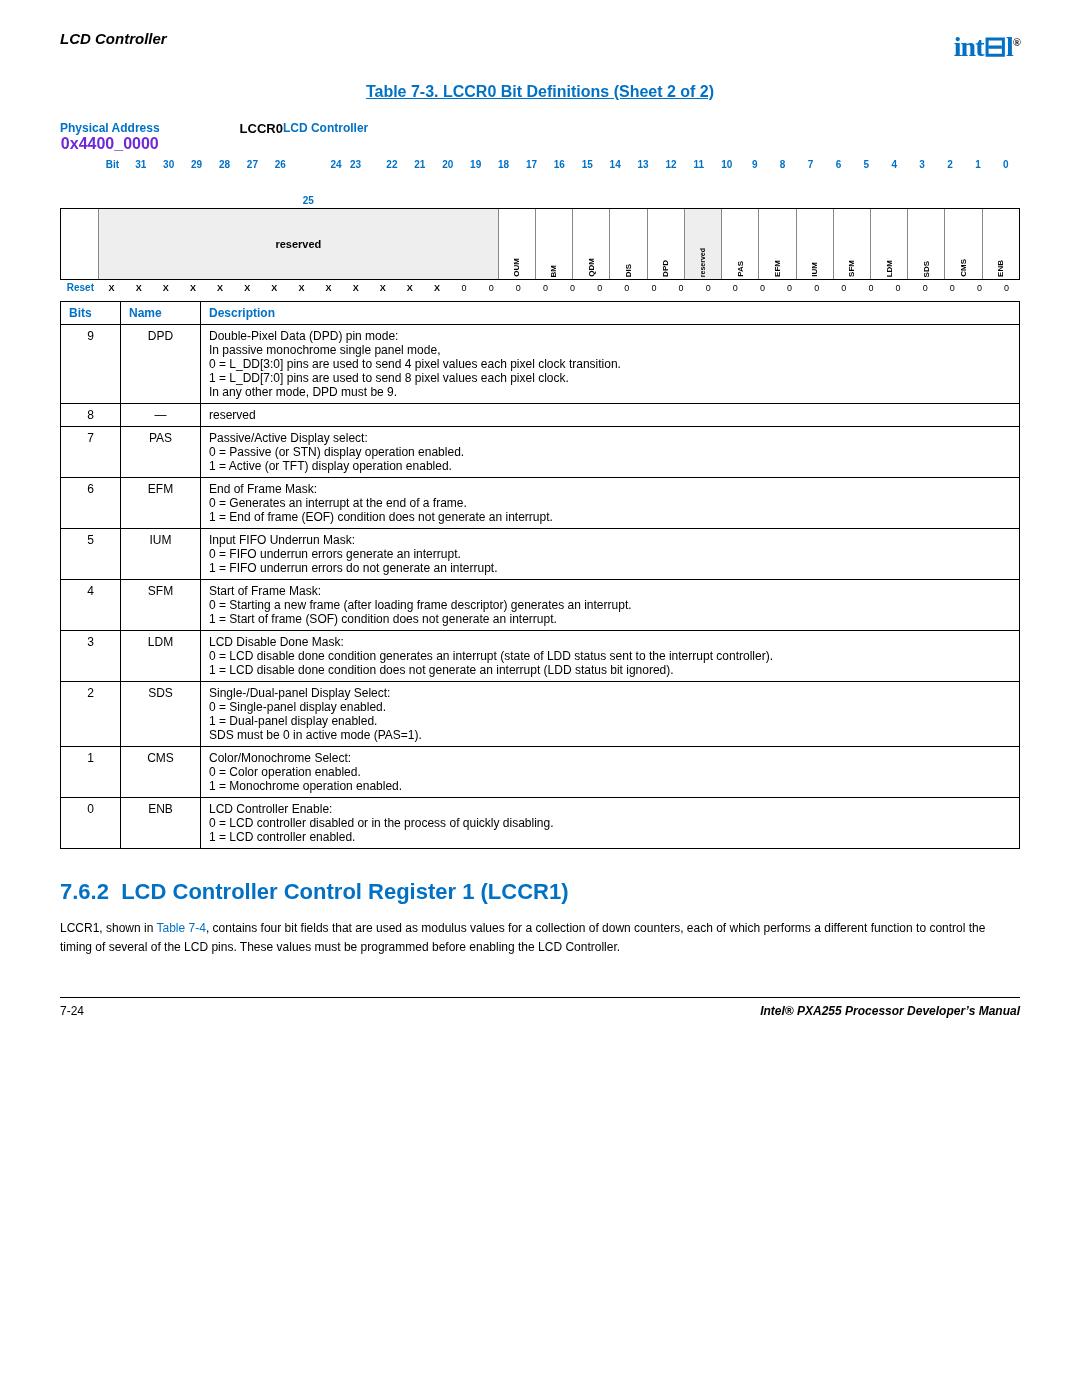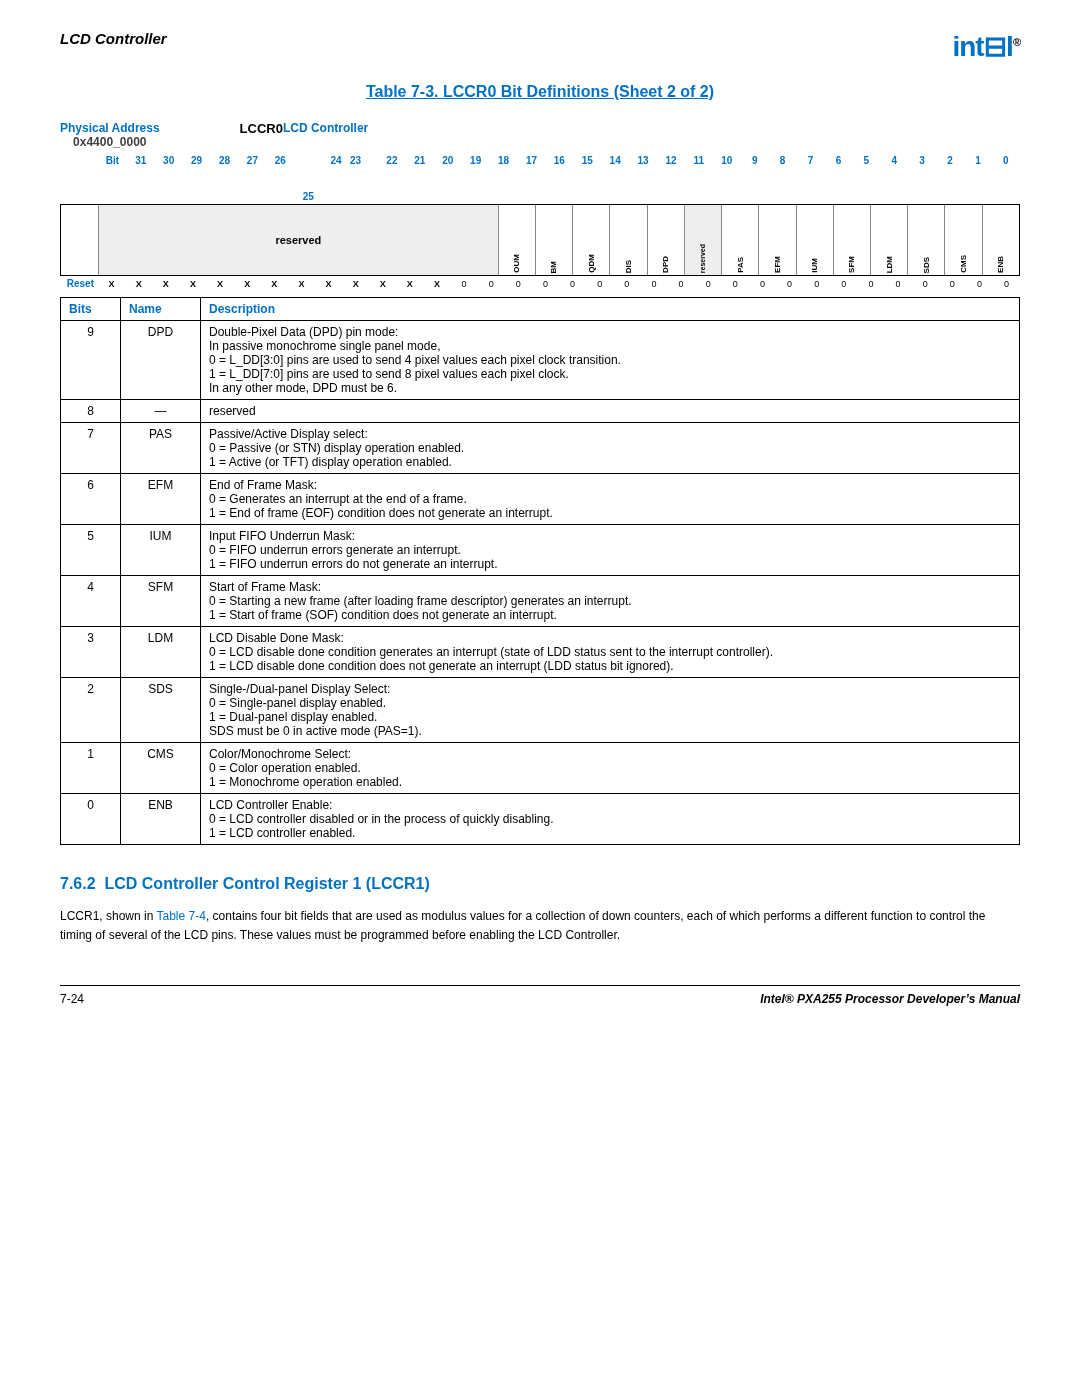--- a/index.html
+++ b/index.html
@@ -21,21 +21,21 @@
     .header-title {
       font-style: italic;
       font-weight: bold;
       font-size: 15px;
       color: #000;
     }
     .intel-logo {
       font-size: 28px;
       font-weight: bold;
       color: #0071c5;
-      font-family: Liberation Sans, sans-serif;
+      font-family: Liberation Serif, serif;
       letter-spacing: -1px;
     }
     .intel-logo .r {
       font-size: 12px;
       vertical-align: super;
     }
     .table-title {
       text-align: center;
       color: #0071c5;
       font-weight: bold;
@@ -88,21 +88,21 @@
       font-size: 12px;
     }
     .desc-table td.bit-name {
       text-align: center;
       font-weight: normal;
     }
 
     
     .section-title {
       color: #0071c5;
-      font-size: 16px;
+      font-size: 22px;
       font-weight: bold;
       margin-top: 30px;
       margin-bottom: 14px;
     }
     .section-body {
       font-size: 12px;
       line-height: 1.6;
       color: #000;
     }
     .section-body a {
@@ -130,21 +130,21 @@
   <div class="intel-logo">
     int<span style="color:#0071c5;">⊟</span>l<span class="r" style="font-size:11px;color:#000;">®</span>
   </div>
 </div>
 
 <div class="table-title">Table 7-3. LCCR0 Bit Definitions (Sheet 2 of 2)</div>
 
 <div class="addr-row">
   <div class="addr-col">
     <div style="color:#0071c5;font-weight:bold;font-size:12px;">Physical Address</div>
-    <div style="color:#404040;font-weight:bold;font-size:12px;">0x4400_0000</div>
+    <div style="color:#6d28d9;font-weight:bold;font-size:16px;">0x4400_0000</div>
   </div>
   <div class="addr-col" style="margin-left:80px;">
     <div style="color:#000;font-weight:bold;font-size:13px;">LCCR0</div>
   </div>
   <div class="addr-col">
     <div style="color:#0071c5;font-weight:bold;font-size:12px;">LCD Controller</div>
   </div>
 </div>
 
 <div style="display:flex; margin-bottom:2px; font-size:10px; font-weight:bold; color:#0071c5; padding-left:38px;">
@@ -308,21 +308,21 @@
   <tbody>
 
     <tr>
       <td class="bit-num" rowspan="1">9</td>
       <td class="bit-name">DPD</td>
       <td>
         <div>Double-Pixel Data (DPD) pin mode:</div>
         <div>In passive monochrome single panel mode,</div>
         <div>0 =  L_DD[3:0] pins are used to send 4 pixel values each pixel clock transition.</div>
         <div>1 =  L_DD[7:0] pins are used to send 8 pixel values each pixel clock.</div>
-        <div>In any other mode, DPD must be 6.</div>
+        <div>In any other mode, DPD must be 9.</div>
       </td>
     </tr>
 
     <tr>
       <td class="bit-num">8</td>
       <td class="bit-name">—</td>
       <td>reserved</td>
     </tr>
 
     <tr>

